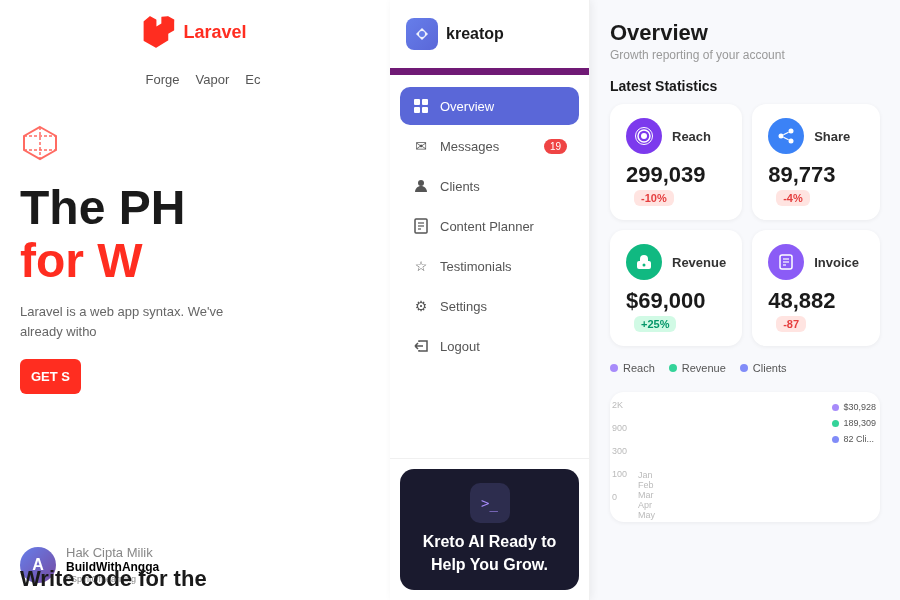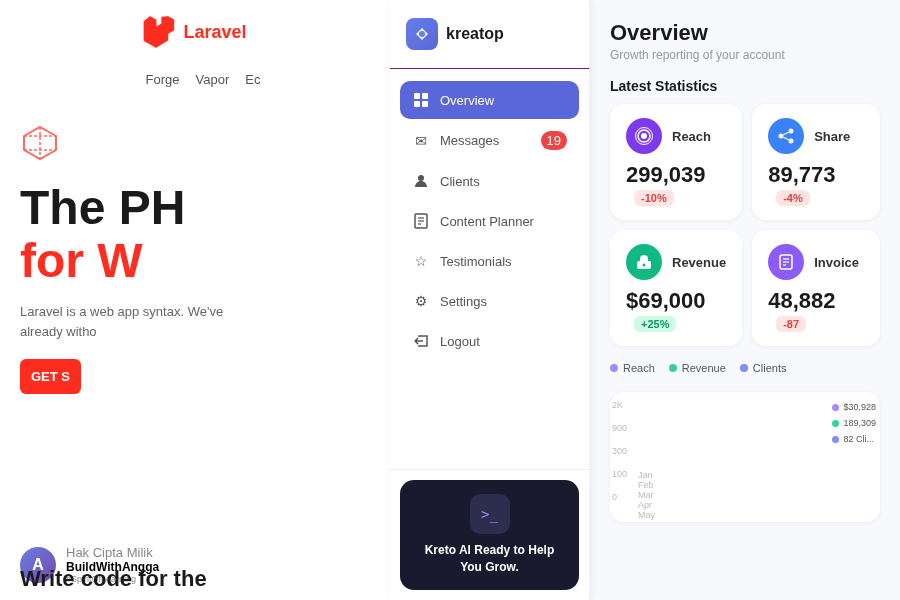--- a/index.html
+++ b/index.html
@@ -151,21 +151,21 @@
       flex-shrink: 0;
       box-shadow: 2px 0 8px rgba(0,0,0,0.06);
       z-index: 10;
     }
 
     .sidebar-logo {
       display: flex;
       align-items: center;
       gap: 8px;
       padding: 18px 16px;
-      border-bottom: 1px solid #701a75;
+      border-bottom: 7px solid #701a75;
     }
 
     .sidebar-logo-icon {
       width: 32px;
       height: 32px;
       background: linear-gradient(135deg, #667eea, #5a67d8);
       border-radius: 8px;
       display: flex;
       align-items: center;
       justify-content: center;
@@ -209,21 +209,21 @@
       height: 18px;
       display: flex;
       align-items: center;
       justify-content: center;
       font-size: 14px;
     }
 
     .nav-badge {
       background: #ef4444;
       color: white;
-      font-size: 13px;
+      font-size: 10px;
       padding: 2px 6px;
       border-radius: 10px;
       margin-left: auto;
     }
 
     .nav-badge-new {
       background: #6366f1;
       color: white;
       font-size: 9px;
       padding: 2px 6px;
@@ -251,21 +251,21 @@
       background: #2d2d4e;
       border-radius: 10px;
       display: flex;
       align-items: center;
       justify-content: center;
       margin: 0 auto 8px;
       font-size: 18px;
     }
 
     .kreto-card-title {
-      font-size: 12px;
+      font-size: 16px;
       font-weight: 700;
       line-height: 1.4;
     }
 
     
     .dashboard {
       flex: 1;
       background: #f8f9fc;
       height: 600px;
       overflow: hidden;

